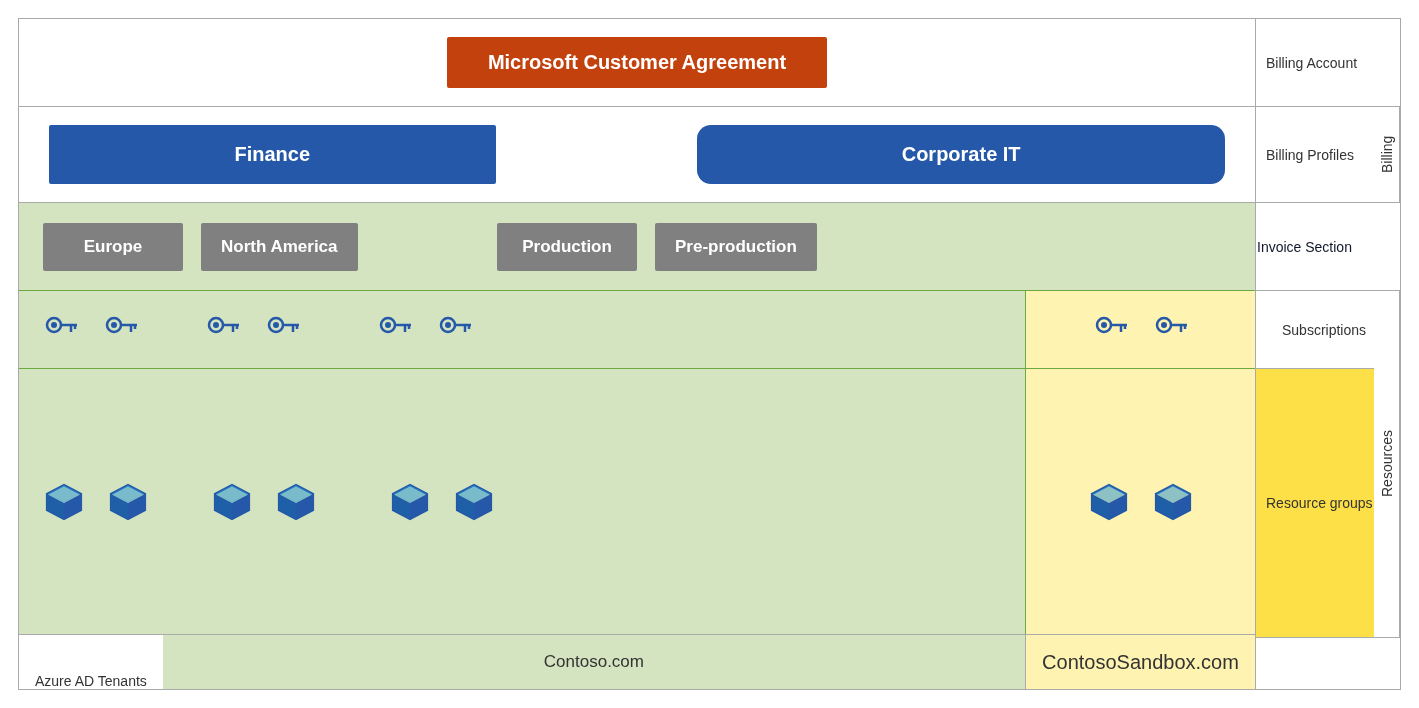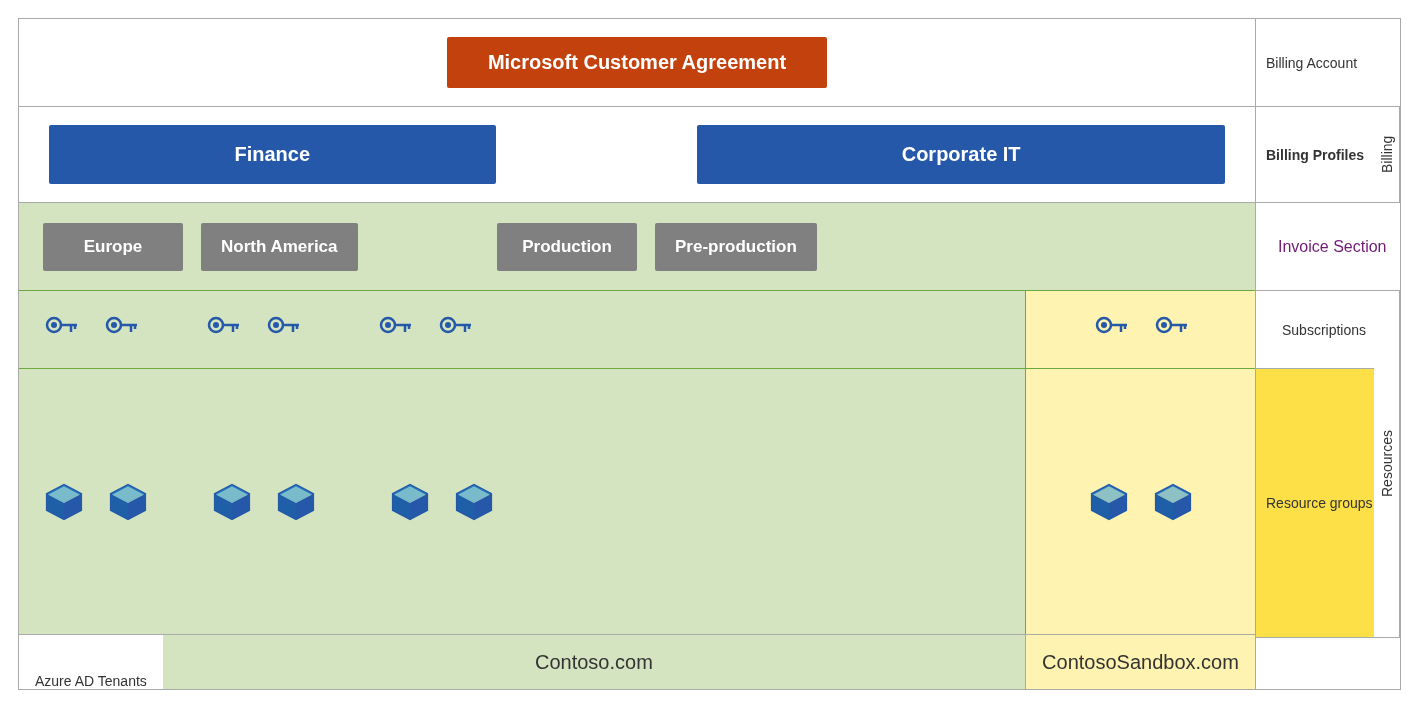--- a/index.html
+++ b/index.html
@@ -110,21 +110,21 @@
           <div class="blue-box" style="min-width:380px;">
             <span>Microsoft Customer Agreement</span>
           </div>
         </div>
 
         <div style="display:flex; align-items:center; padding:16px 30px; border-bottom:1.5px solid #aaa; min-height:96px; background:#fff; gap:40px;">
           <div class="blue-box-profile" style="flex:1.1;">
             <span>Finance</span>
           </div>
           <div style="flex:0.3;"></div>
-          <div class="blue-box-profile" style="flex:1.3;">
+          <div class="blue-box-profile" style="flex:1.3;border-radius:14px;">
             <span>Corporate IT</span>
           </div>
         </div>
 
         <div style="background:#d4e4c0; flex:1; display:flex; flex-direction:column;">
 
           <div style="display:flex; align-items:center; padding:16px 24px; border-bottom:1.5px solid #6aaa40; gap:18px; background:#d4e4c0; min-height:88px;">
 
             <div class="gray-box">
               <span>Europe</span>
@@ -270,46 +270,46 @@
                 <polygon points="21,22 4,13 4,29 21,38" fill="#1e5fa8"></polygon>
               </svg>
             </div>
           </div>
         </div>
 
         <div style="display:flex; flex-direction:row; align-items:center; border-top:1.5px solid #aaa; min-height:52px; background:#fff;">
           <div style="padding:0 16px; font-size:14px; color:#333; white-space:nowrap;margin-top:38px;">
             <span>Azure AD Tenants</span>
           </div>
-          <div style="flex:1; background:#d4e4c0; display:flex; align-items:center; justify-content:center; height:100%; padding:10px 8px; font-size:20px; color:#333;">
+          <div style="flex:1; background:#d4e4c0; display:flex; align-items:center; justify-content:center; height:100%; padding:10px 8px; font-size:17px; color:#333;">
             <span>Contoso.com</span>
           </div>
           <div style="width:230px; background:#fef3b0; display:flex; align-items:center; justify-content:center; height:100%; padding:10px 0; font-size:20px; color:#333; border-left:1.5px solid #aaa;">
             <span>ContosoSandbox.com</span>
           </div>
         </div>
 
       </div>
 
       <div class="right-label-col">
 
         <div style="display:flex; align-items:center; padding-left:10px; font-size:14px; color:#333; border-bottom:1.5px solid #aaa; min-height:88px;">
           <span>Billing Account</span>
         </div>
 
         <div style="display:flex; flex-direction:row; align-items:stretch; border-bottom:1.5px solid #aaa; min-height:96px;">
-          <div style="flex:1; display:flex; align-items:center; padding-left:10px; font-size:14px; color:#333;font-weight:bold;">
+          <div style="flex:1; display:flex; align-items:center; padding-left:10px; font-size:14px; color:#333;">
             <span>Billing Profiles</span>
           </div>
           <div style="writing-mode:vertical-rl; transform:rotate(180deg); font-size:14px; color:#333; border-left:1.5px solid #aaa; padding:6px 4px; display:flex; align-items:center; justify-content:center; width:26px; background:#fff;">
             <span>Billing</span>
           </div>
         </div>
 
-        <div style="display:flex; align-items:center; padding-left:22px; font-size:16px; color:#701a75; border-bottom:1.5px solid #aaa; min-height:88px; background:#fff;">
+        <div style="display:flex; align-items:center; padding-left:1px; font-size:14px; color:#0f172a; border-bottom:1.5px solid #aaa; min-height:88px; background:#fff;">
           <span>Invoice Section</span>
         </div>
 
         <div style="display:flex; flex-direction:row; align-items:stretch; flex:1;">
           <div style="flex:1; display:flex; flex-direction:column; align-items:stretch;">
             <div style="display:flex; align-items:center; padding-left:26px; font-size:14px; color:#333; border-bottom:1.5px solid #aaa; min-height:78px; background:#fff;">
               <span>Subscriptions</span>
             </div>
             <div style="display:flex; align-items:center; padding-left:10px; font-size:14px; color:#333; flex:1; background:#fde047;">
               <span>Resource groups</span>

